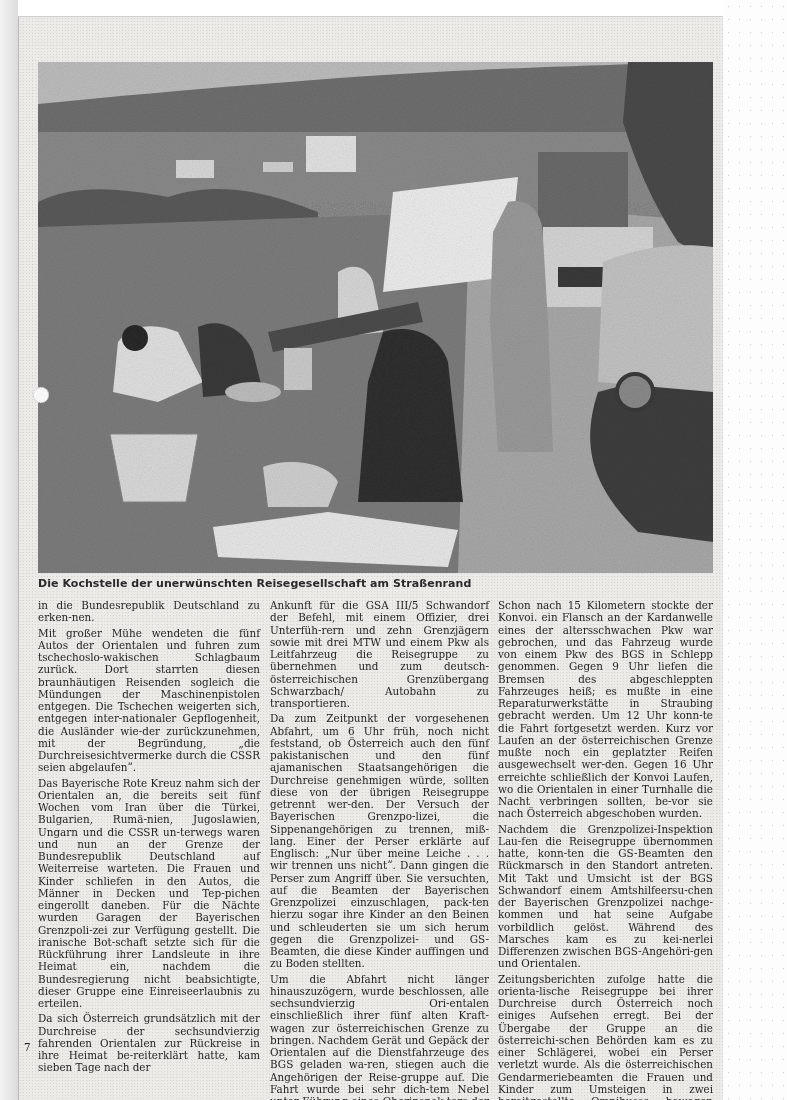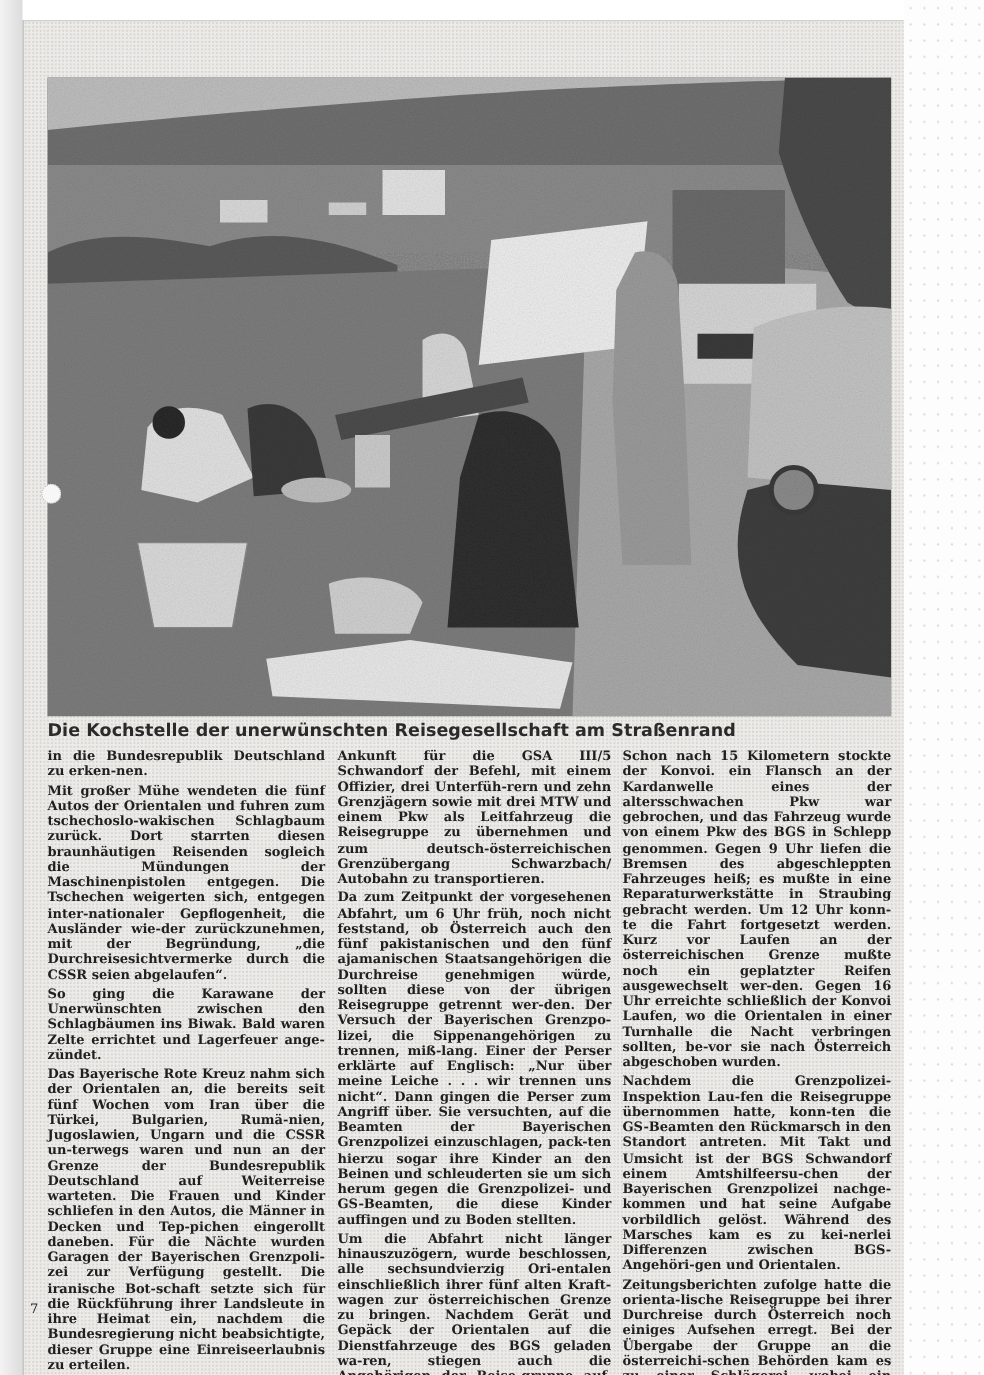--- a/index.html
+++ b/index.html
@@ -32,28 +32,28 @@
   
   .photo {
     position: absolute; left: 38px; top: 62px; width: 675px; height: 511px;
     overflow: hidden; background: #777;
     filter: grayscale(1);
   }
   .photo svg { display: block; width: 100%; height: 100%; }
   .caption {
     position: absolute; left: 38px; top: 577px; width: 675px;
     font-family: "DejaVu Sans", "Liberation Sans", sans-serif;
-    font-size: 14px; font-weight: bold; color: #2a2a2a; letter-spacing: 0.05px;
+    font-size: 11px; font-weight: bold; color: #2a2a2a; letter-spacing: 0.05px;
   }
   .col {
     position: absolute; top: 599px;
     font-size: 10.4px; line-height: 12.25px; color: #1f1f1f;
     text-align: justify; hyphens: manual;
   }
-  .col p { margin: 0 0 3px 0; font-weight: bold; }
+  .col p { margin: 0 0 3px 0; }
   .col1 { left: 38px; width: 222px; }
   .col2 { left: 270px; width: 219px; }
   .col3 { left: 498px; width: 215px; }
   .page-number {
     position: absolute; left: 24px; top: 1041px;
     font-size: 10.4px; color: #1f1f1f;
   }
   .punch-hole {
     position: absolute; left: 33px; top: 387px; width: 14px; height: 14px;
     border-radius: 50%; background: #f7f7f7; border: 1px dotted #bbb;
@@ -133,21 +133,20 @@
   </svg>
 </figure>
 
 <div class="punch-hole"></div>
 
 <div class="caption">Die Kochstelle der unerwünschten Reisegesellschaft am Straßenrand</div>
 
 <div class="col col1">
   <p>in die Bundesrepublik Deutschland zu erken-nen.</p>
   <p>Mit großer Mühe wendeten die fünf Autos der Orientalen und fuhren zum tschechoslo-wakischen Schlagbaum zurück. Dort starrten diesen braunhäutigen Reisenden sogleich die Mündungen der Maschinenpistolen entgegen. Die Tschechen weigerten sich, entgegen inter-nationaler Gepflogenheit, die Ausländer wie-der zurückzunehmen, mit der Begründung, „die Durchreisesichtvermerke durch die CSSR seien abgelaufen“.</p>
-  <p>So ging die Karawane der Unerwünschten zwischen den Schlagbäumen ins Biwak. Bald waren Zelte errichtet und Lagerfeuer ange-zündet.</p>
   <p>Das Bayerische Rote Kreuz nahm sich der Orientalen an, die bereits seit fünf Wochen vom Iran über die Türkei, Bulgarien, Rumä-nien, Jugoslawien, Ungarn und die CSSR un-terwegs waren und nun an der Grenze der Bundesrepublik Deutschland auf Weiterreise warteten. Die Frauen und Kinder schliefen in den Autos, die Männer in Decken und Tep-pichen eingerollt daneben. Für die Nächte wurden Garagen der Bayerischen Grenzpoli-zei zur Verfügung gestellt. Die iranische Bot-schaft setzte sich für die Rückführung ihrer Landsleute in ihre Heimat ein, nachdem die Bundesregierung nicht beabsichtigte, dieser Gruppe eine Einreiseerlaubnis zu erteilen.</p>
   <p>Da sich Österreich grundsätzlich mit der Durchreise der sechsundvierzig fahrenden Orientalen zur Rückreise in ihre Heimat be-reiterklärt hatte, kam sieben Tage nach der</p>
 </div>
 
 <div class="col col2">
   <p>Ankunft für die GSA III/5 Schwandorf der Befehl, mit einem Offizier, drei Unterfüh-rern und zehn Grenzjägern sowie mit drei MTW und einem Pkw als Leitfahrzeug die Reisegruppe zu übernehmen und zum deutsch-österreichischen Grenzübergang Schwarzbach/ Autobahn zu transportieren.</p>
   <p>Da zum Zeitpunkt der vorgesehenen Abfahrt, um 6 Uhr früh, noch nicht feststand, ob Österreich auch den fünf pakistanischen und den fünf ajamanischen Staatsangehörigen die Durchreise genehmigen würde, sollten diese von der übrigen Reisegruppe getrennt wer-den. Der Versuch der Bayerischen Grenzpo-lizei, die Sippenangehörigen zu trennen, miß-lang. Einer der Perser erklärte auf Englisch: „Nur über meine Leiche . . . wir trennen uns nicht“. Dann gingen die Perser zum Angriff über. Sie versuchten, auf die Beamten der Bayerischen Grenzpolizei einzuschlagen, pack-ten hierzu sogar ihre Kinder an den Beinen und schleuderten sie um sich herum gegen die Grenzpolizei- und GS-Beamten, die diese Kinder auffingen und zu Boden stellten.</p>
   <p>Um die Abfahrt nicht länger hinauszuzögern, wurde beschlossen, alle sechsundvierzig Ori-entalen einschließlich ihrer fünf alten Kraft-wagen zur österreichischen Grenze zu bringen. Nachdem Gerät und Gepäck der Orientalen auf die Dienstfahrzeuge des BGS geladen wa-ren, stiegen auch die Angehörigen der Reise-gruppe auf. Die Fahrt wurde bei sehr dich-tem Nebel unter Führung eines Oberinspek-tors der Bayerischen Grenzpolizei um 7 Uhr angetreten.</p>
 </div>
 

